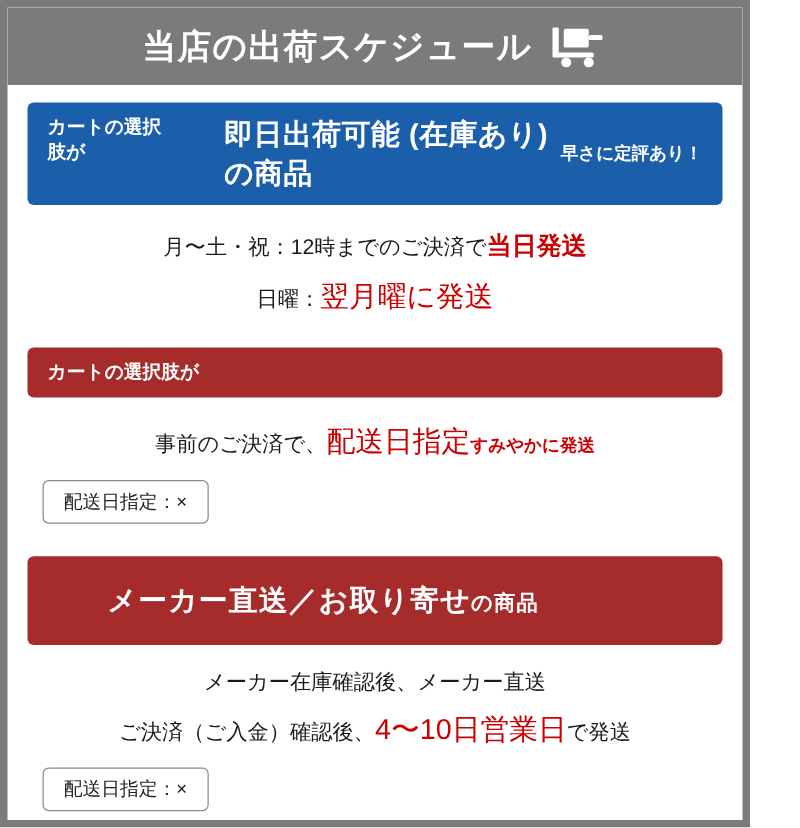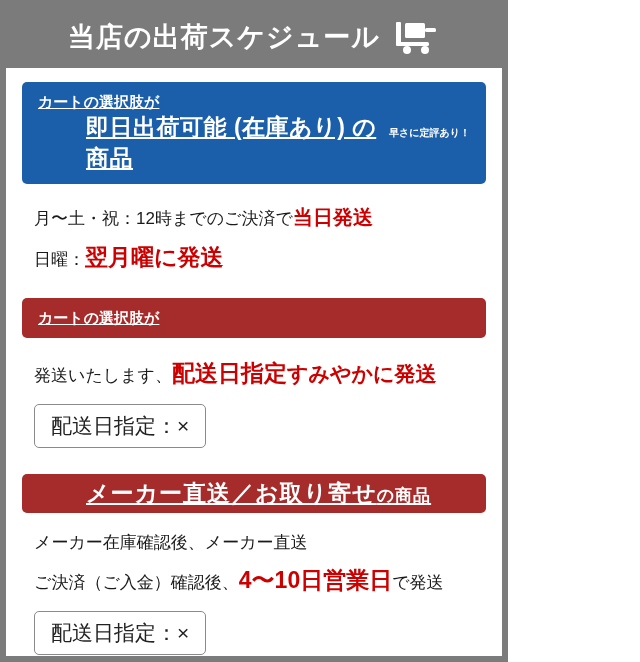--- a/index.html
+++ b/index.html
@@ -8,21 +8,21 @@
   }
   body {
     width: 640px;
     height: 662px;
     background: #ffffff;
     font-family: "Liberation Sans", sans-serif;
     -webkit-font-smoothing: antialiased;
   }
   .page {
     position: relative;
-    width: 508px;
+    width: 600px;
     height: 662px;
     box-sizing: border-box;
     border: 6px solid #7b7b7b;
     background: #ffffff;
     overflow: hidden;
   }
   
   .header {
     height: 62px;
     background: #7b7b7b;
@@ -50,84 +50,85 @@
   .band {
     border-radius: 5px;
     padding: 10px 16px;
     color: #ffffff;
     display: flex;
     align-items: center;
     justify-content: space-between;
   }
   .band.blue { background: #1b5faa; }
   .band.red  { background: #a62b2b; }
-  .band-text-wrap { display: flex; flex-direction: column; justify-content: center; text-decoration: underline; }
+  .band-text-wrap { display: flex; justify-content: center; }
   .band-small {
     font-size: 15px;
     font-weight: bold;
     line-height: 1.35;
   }
   .band-big {
     font-size: 23px;
     font-weight: bold;
     line-height: 1.35;
     letter-spacing: 0.5px;
     margin-left: 48px;
   }
   .band-big .thin {
     font-size: 17px;
     font-weight: bold;
   }
   .band-note {
-    font-size: 10px;
+    font-size: 14px;
     font-weight: bold;
     white-space: nowrap;
     padding-left: 10px;
   }
   .band.single {
-    padding: 4px 16px;
+    padding: 20px 16px;
     align-items: center;
   }
   .band.single .band-big { letter-spacing: 1px; }
 
   
   .detail {
     padding: 14px 12px 6px 12px;
   }
   .detail-line {
     font-size: 16px;
     color: #1a1a1a;
     line-height: 1.9;
     white-space: nowrap;
+    text-align: center;
   }
   .detail-line .em-red {
     color: #cc0000;
     font-weight: bold;
     font-size: 20px;
   }
   .detail-line .em-red-lg {
     color: #cc0000;
-    font-weight: bold;
+    font-weight: normal;
     font-size: 23px;
   }
   .detail-line .em-red-sm {
     color: #cc0000;
     font-weight: bold;
-    font-size: 21px;
+    font-size: 14px;
   }
   .detail-line .lead {
     font-size: 17px;
   }
   .tag {
     display: inline-block;
     margin: 8px 0 4px 0;
     padding: 7px 16px;
     border: 1px solid #8a8a8a;
     border-radius: 5px;
-    font-size: 21px;
+    font-size: 15px;
     color: #222222;
     background: #ffffff;
     white-space: nowrap;
   }
   .spacer-12 { height: 12px; }
   .spacer-16 { height: 16px; }
 </style>
 </head>
 <body>
 
@@ -171,21 +172,21 @@
     <div class="spacer-12"></div>
 
     <div class="band red">
       <div class="band-text-wrap">
         <div class="band-small">カートの選択肢が</div>
       </div>
     </div>
 
     <div class="detail">
       <div class="detail-line">
-        <span class="lead">発送いたします、</span><span class="em-red-lg">配送日指定</span><span class="em-red-sm">すみやかに発送</span>
+        <span class="lead">事前のご決済で、</span><span class="em-red-lg">配送日指定</span><span class="em-red-sm">すみやかに発送</span>
       </div>
       <div class="tag">配送日指定：×</div>
     </div>
 
     <div class="spacer-16"></div>
 
     <div class="band red single">
       <div class="band-text-wrap">
         <div class="band-big"><span>メーカー直送／お取り寄せ</span><span class="thin">の商品</span></div>
       </div>

